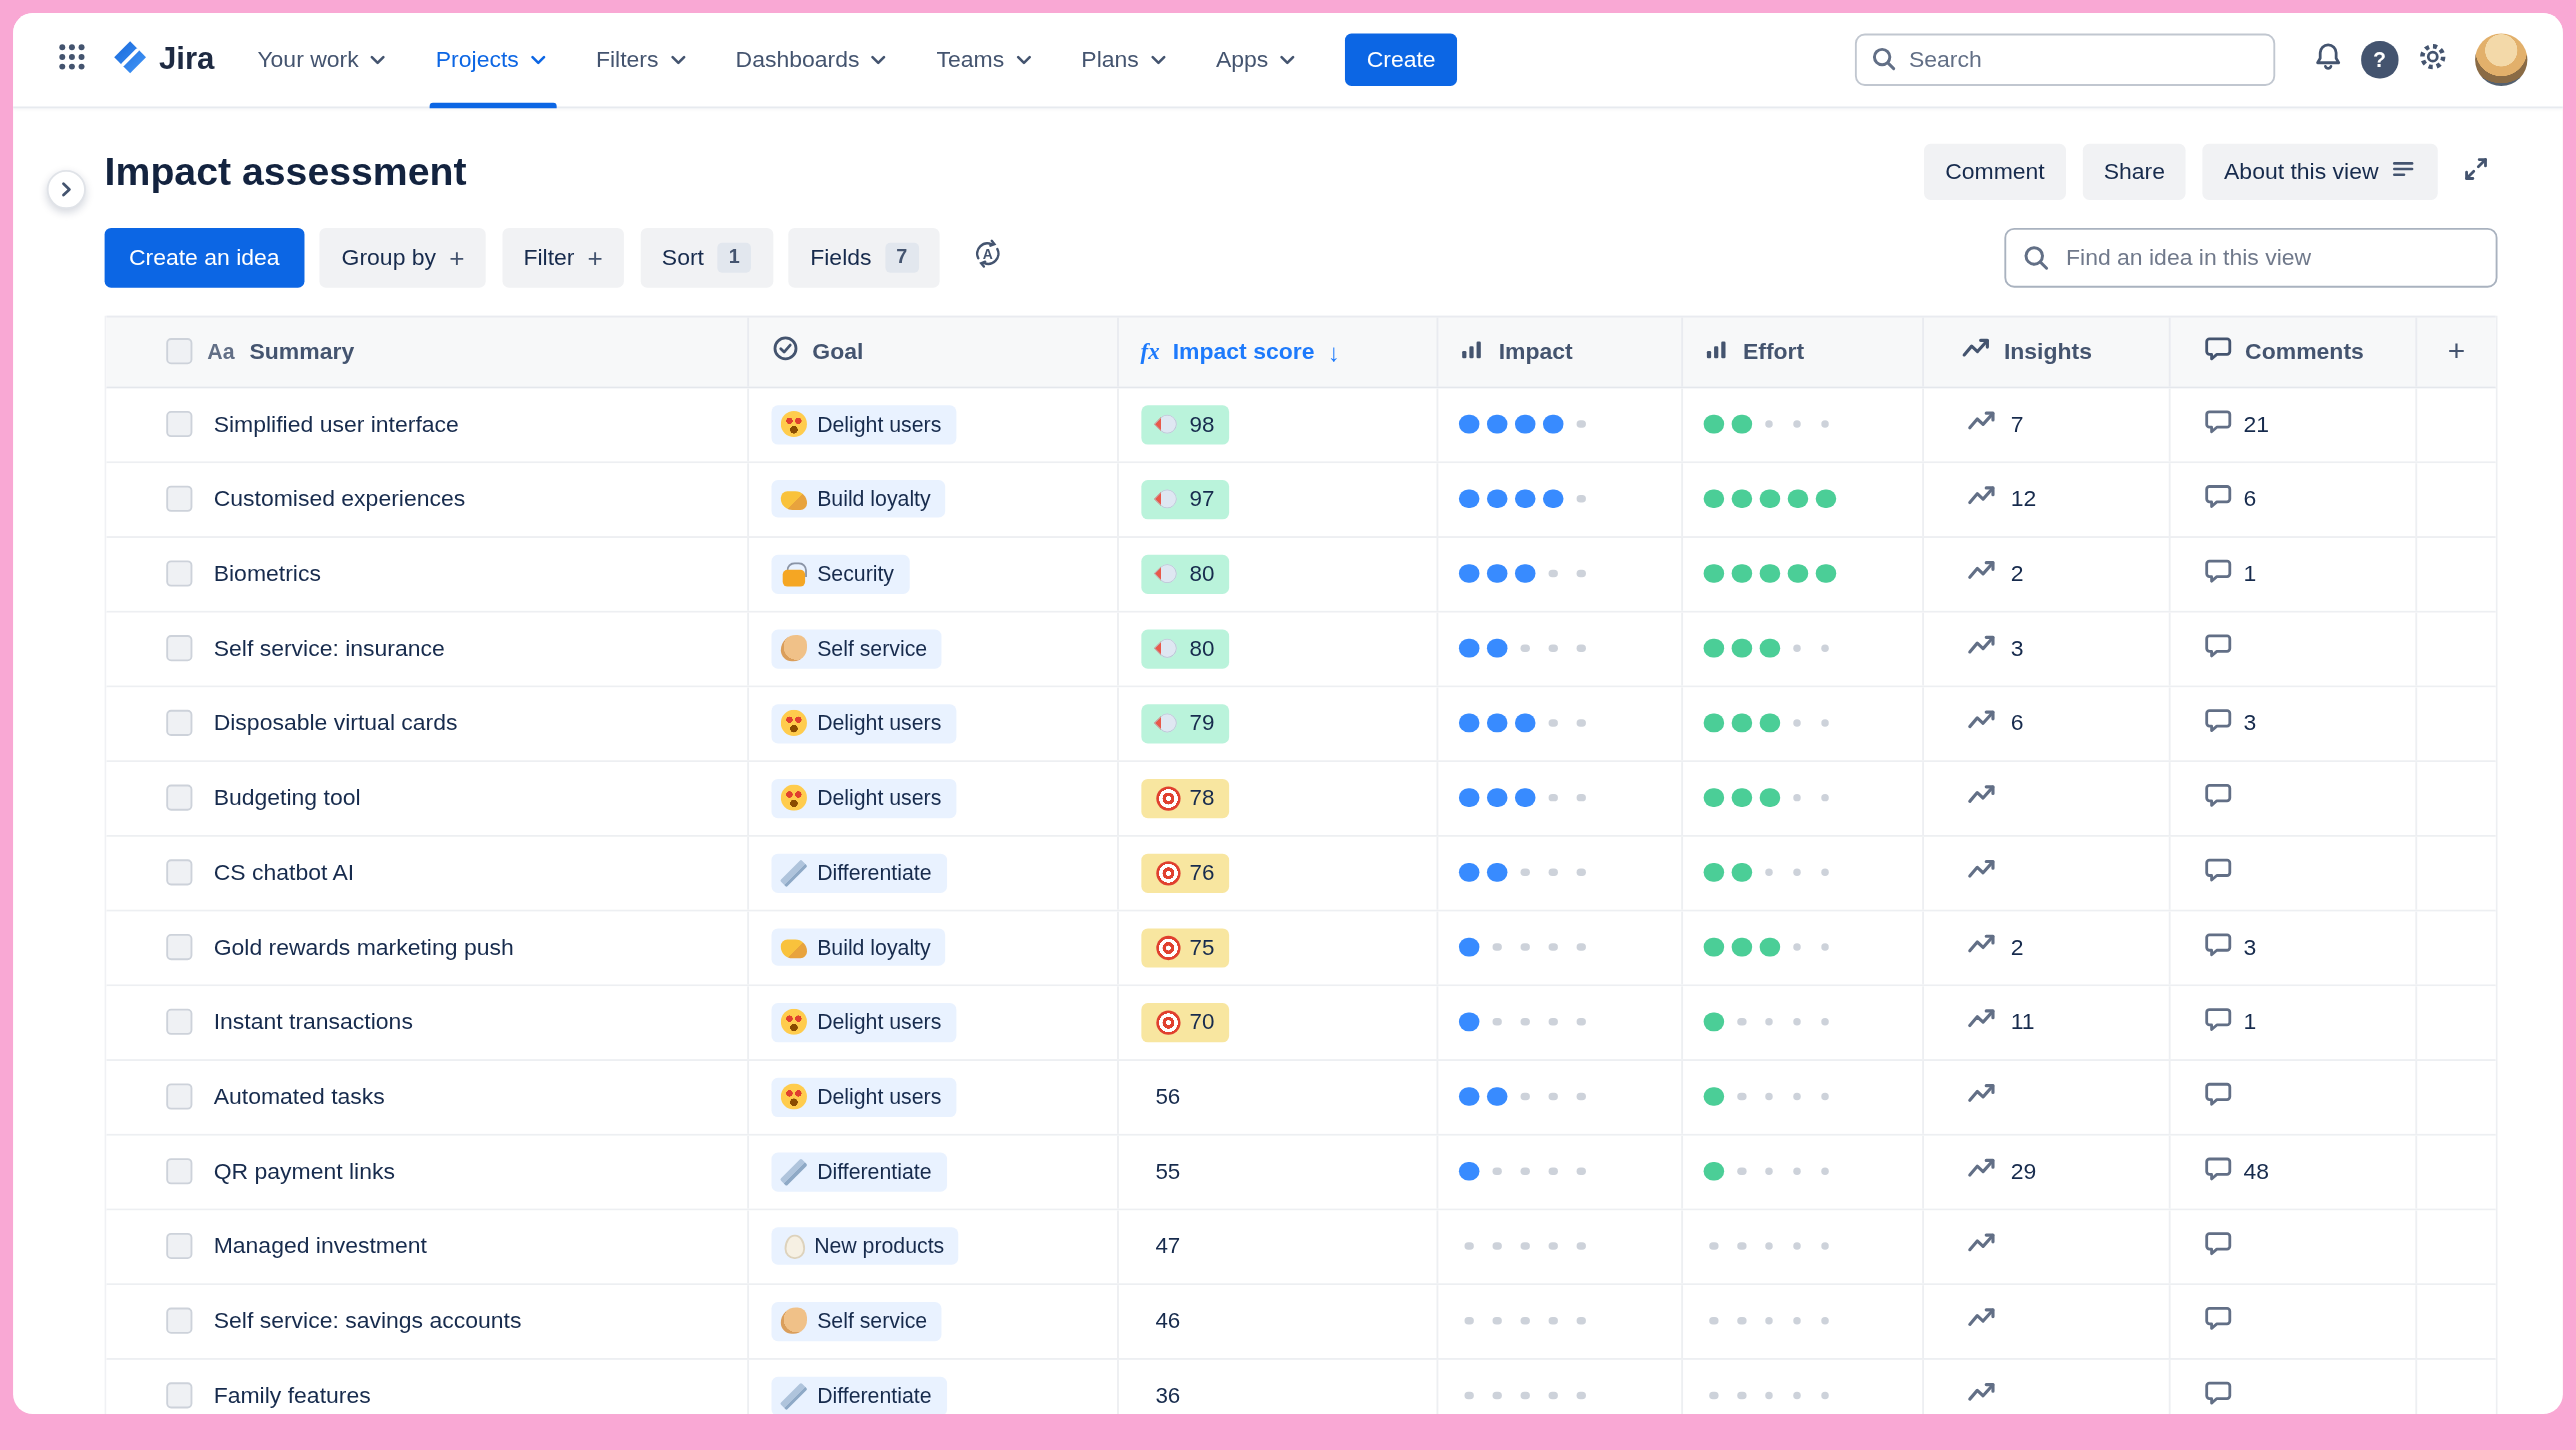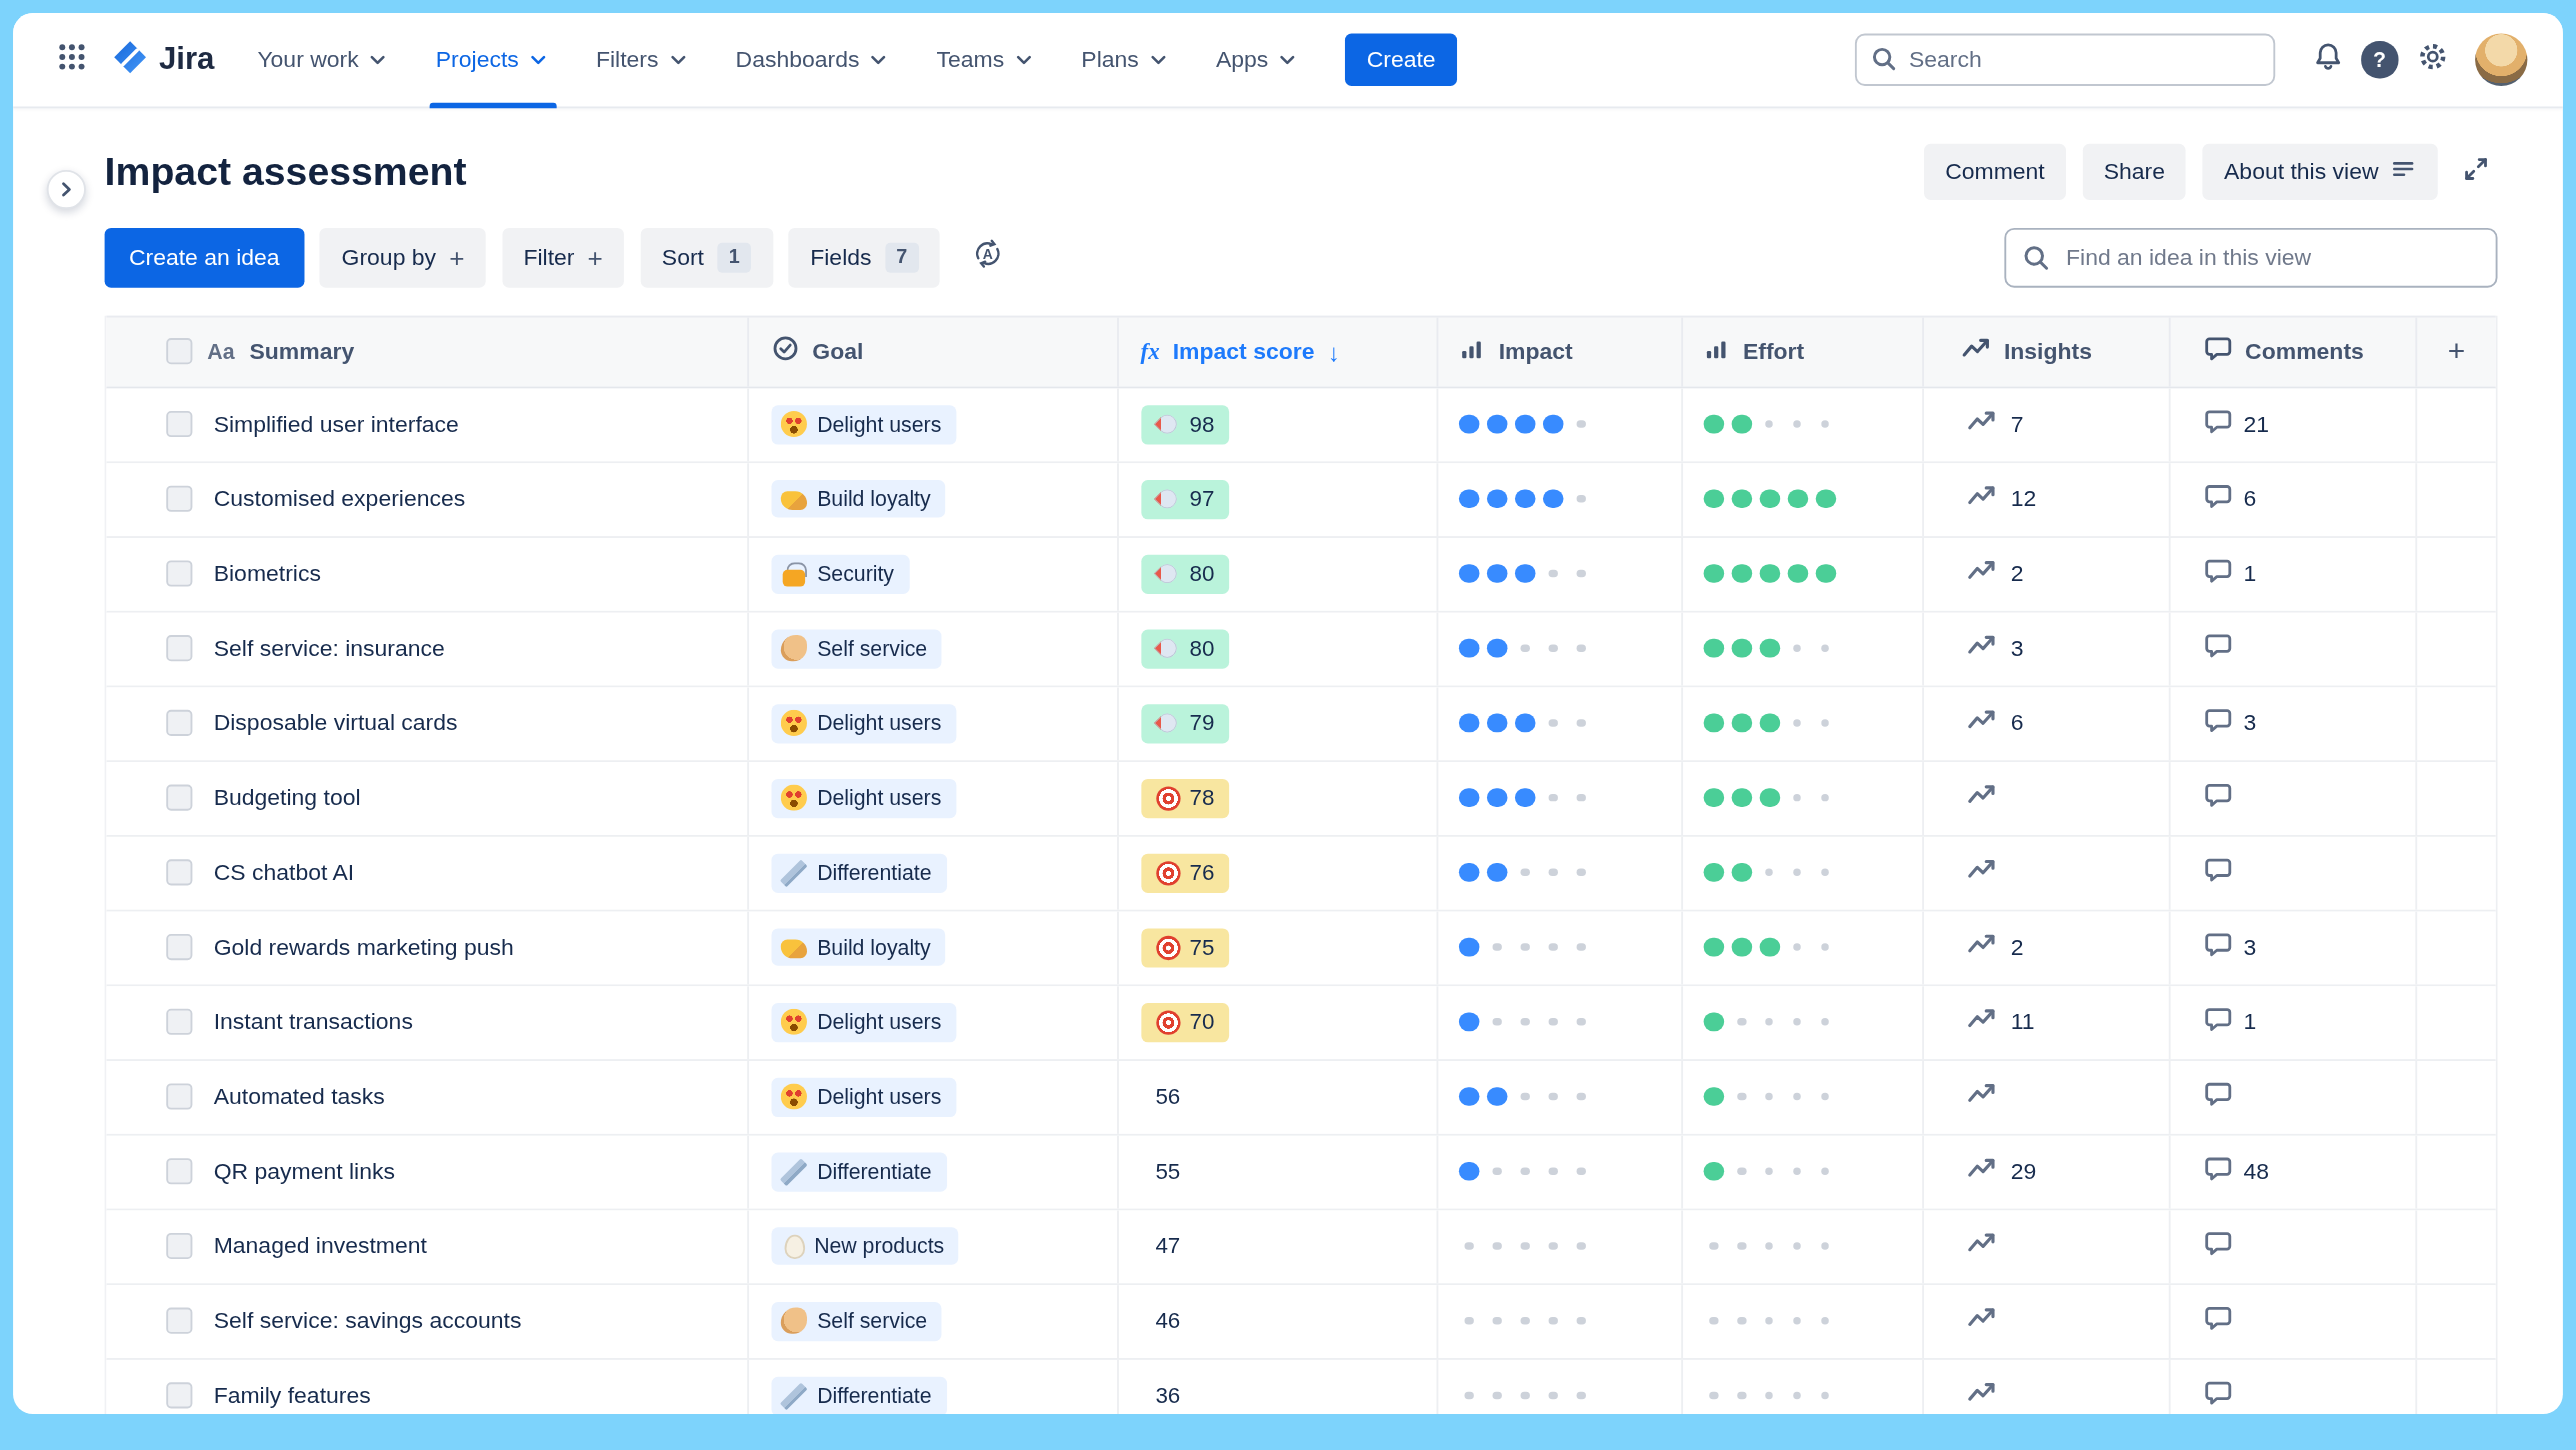--- a/index.html
+++ b/index.html
@@ -1,17 +1,17 @@
 <!DOCTYPE html>
 <html style="--brand: #0C66E4; --chip-bg: #E9F2FF; --score-green: #BAF3DB; --score-yellow: #F8E6A0; --impact-dot: #388BFF; --effort-dot: #4BCE97;font-size:14px"><head>
 <meta charset="utf-8">
 <style>
   * { margin:0; padding:0; box-sizing:border-box; }
   html,body { background:#000; font-family:"Liberation Sans","DejaVu Sans",sans-serif; }
-  .stage { width:2576px; height:1450px; background:#7dd3fc; position:relative; overflow:hidden; }
+  .stage { width:2576px; height:1450px; background:#f9a8d4; position:relative; overflow:hidden; }
   .scale { width:1379px; height:777px; transform:scale(1.868); transform-origin:0 0; position:relative; }
   .app { position:absolute; left:7px; top:7px; width:1365px; height:750px; background:#fff; border-radius:10.6px; overflow:hidden; }
 
   
   .navbar { height:51px; display:flex; align-items:center; padding:0 19.3px 0 17.6px; border-bottom:0.9px solid #E7EAEF; box-shadow:0 0.9px 1.8px rgba(9,30,66,.06); position:relative; z-index:5; background:#fff; }
   .icon-btn { width:28px; height:28px; border:none; background:transparent; border-radius:3.5px; display:flex; align-items:center; justify-content:center; cursor:pointer; flex:none; }
   .logo { display:flex; align-items:center; gap:6.2px; margin:0 23px 0 7px; cursor:pointer; }
   .logo-text { font-size:16.7px; font-weight:700; color:#1E2A42; }
   .nav-items { display:flex; align-items:center; height:51px; }
   .nav-item { display:flex; align-items:center; gap:4.4px; height:51px; margin-right:24.6px; font-size:12.3px; font-weight:500; color:#44546F; cursor:pointer; position:relative; border:none; background:transparent; font-family:inherit; }

